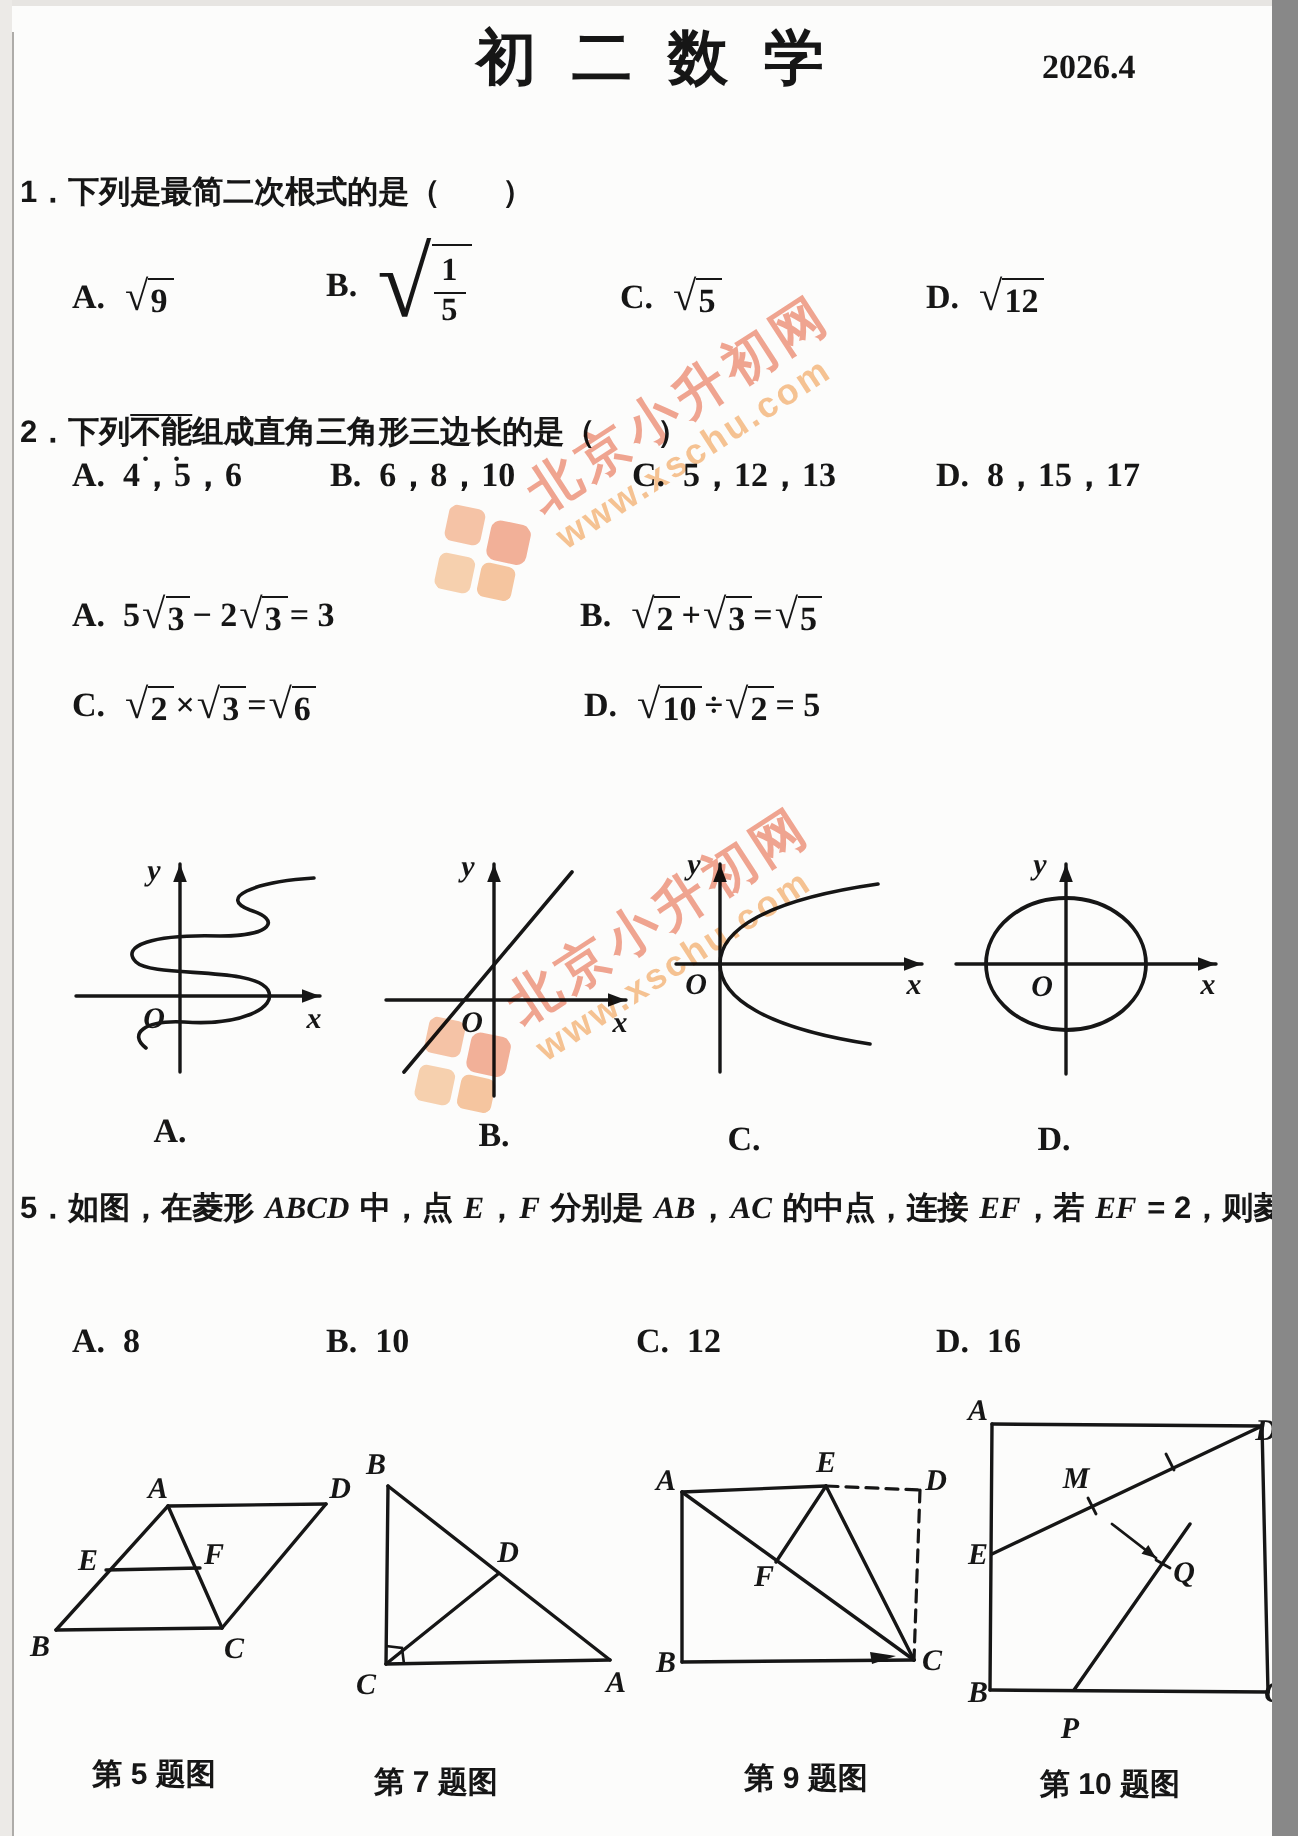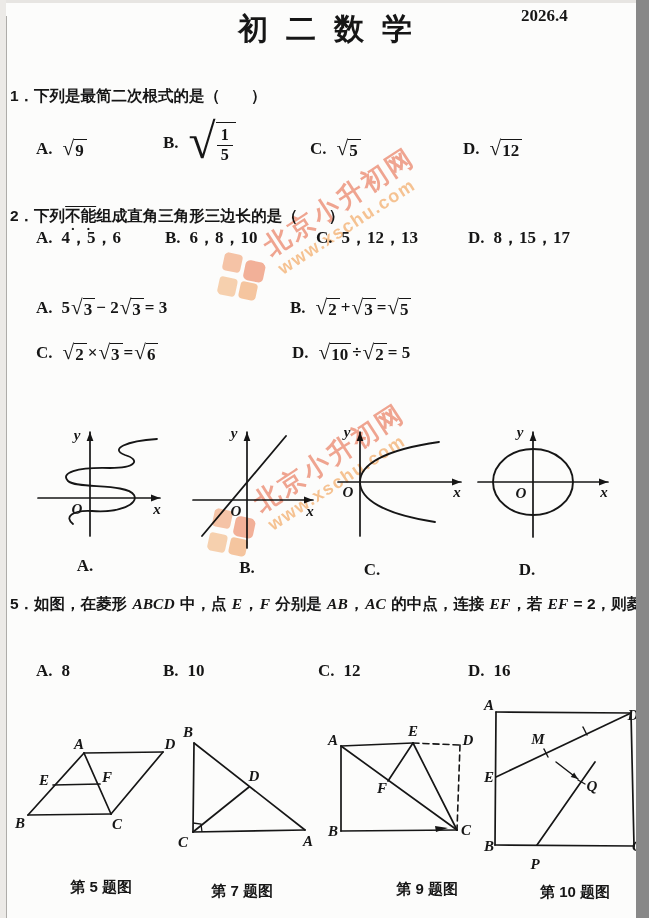--- a/index.html
+++ b/index.html
@@ -11,21 +11,21 @@
   .edge{position:absolute;z-index:6;background:#eceae7;}
   .edge.l{left:0;top:0;width:6px;height:918px;}
   .edge.r{left:637px;top:0;width:12px;height:918px;}
   .edge.t{left:0;top:0;width:649px;height:3px;background:#e7e5e2;}
   .edgeline{position:absolute;z-index:6;background:#aeaca9;width:1px;}
   .edgeline.l{left:6px;top:16px;height:902px;}
   .edgeline.r{left:636px;top:0;height:918px;background:#c4c2bf;}
 
   .title{position:absolute;left:150px;top:9px;width:350px;text-align:center;
          font-size:30px;font-weight:700;letter-spacing:18px;text-indent:18px;white-space:nowrap;}
-  .date{position:absolute;left:521px;top:6px;font-family:"Liberation Serif",serif;
+  .date{position:absolute;left:521px;top:24px;font-family:"Liberation Serif",serif;
         font-size:17px;font-weight:700;}
   .section{position:absolute;left:8px;top:57px;font-size:15.4px;font-weight:700;white-space:nowrap;}
 
   .stem{position:absolute;left:10px;font-size:15.5px;font-weight:600;white-space:nowrap;}
   .mv{font-family:"Liberation Serif",serif;font-style:italic;font-weight:600;padding:0 1px;}
   .emph{text-decoration:overline;-webkit-text-emphasis:filled dot;-webkit-text-emphasis-position:under left;
         text-emphasis:filled dot;text-emphasis-position:under left;}
 
   .opt{position:absolute;font-family:"Liberation Serif",serif;font-size:17px;font-weight:600;
        white-space:nowrap;display:flex;align-items:center;}
@@ -42,21 +42,21 @@
   .frac .fn{border-bottom:1.4px solid #161616;padding:0 4px 1px;}
   .frac .fd{padding-top:1px;}
 
   .graphbox,.figbox{position:absolute;z-index:1;}
   .graphbox svg,.figbox svg{display:block;width:100%;height:100%;}
   text.flabel{font-family:"Liberation Serif",serif;font-style:italic;font-weight:600;
               font-size:15px;fill:#161616;text-anchor:middle;}
 
   .gcap{position:absolute;width:48px;text-align:center;font-family:"Liberation Serif",serif;
         font-size:17px;font-weight:700;}
-  .figcap{position:absolute;width:110px;text-align:right;font-size:15px;font-weight:700;}
+  .figcap{position:absolute;width:110px;text-align:center;font-size:15px;font-weight:700;}
 
   
   .wm{position:absolute;display:flex;align-items:flex-end;gap:10px;z-index:2;
       transform:rotate(-33deg);transform-origin:left bottom;mix-blend-mode:multiply;pointer-events:none;}
   .wm .site{font-size:26px;font-weight:700;letter-spacing:3px;color:rgba(229,77,38,.5);line-height:1.15;}
   .wm .url{font-family:"Liberation Sans",sans-serif;font-size:18px;font-weight:700;
            letter-spacing:1.5px;color:rgba(243,150,60,.55);line-height:1.1;}
 </style>
 </head>
 <body>

